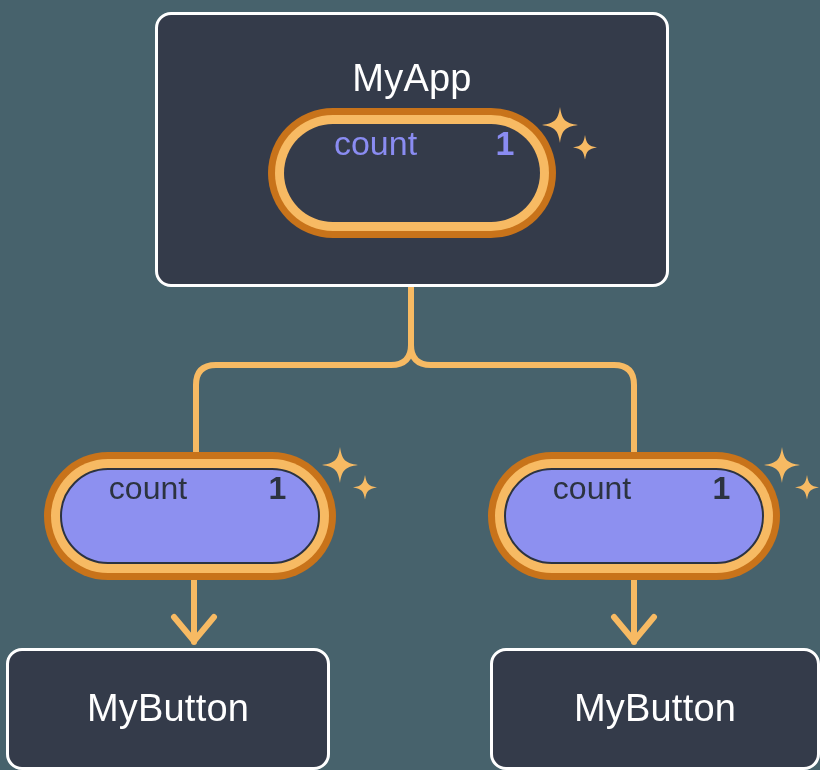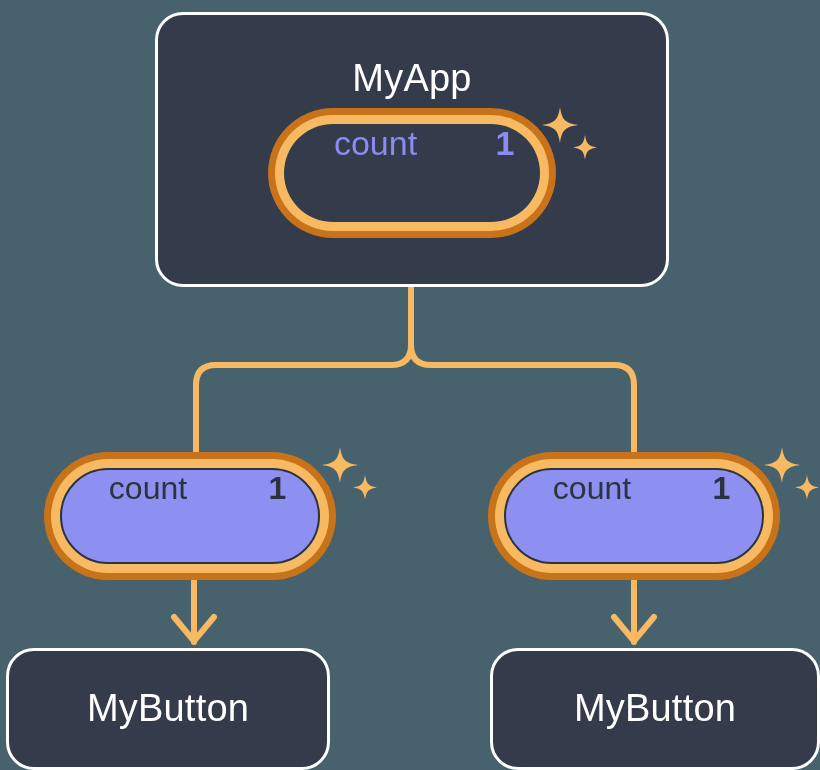--- a/index.html
+++ b/index.html
@@ -31,21 +31,21 @@
     pointer-events: none;
     z-index: 1;
   }
 
   
   .component-box {
     position: absolute;
     box-sizing: border-box;
     background: #343b4a;
     border: 3px solid #ffffff;
-    border-radius: 28px;
+    border-radius: 16px;
     z-index: 2;
   }
   .box-title {
     position: absolute;
     left: 0;
     right: 0;
     text-align: center;
     color: #ffffff;
     font-size: 38px;
     font-weight: 400;

